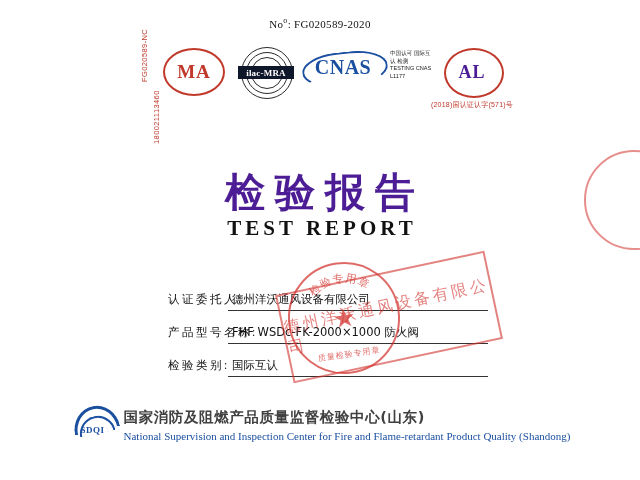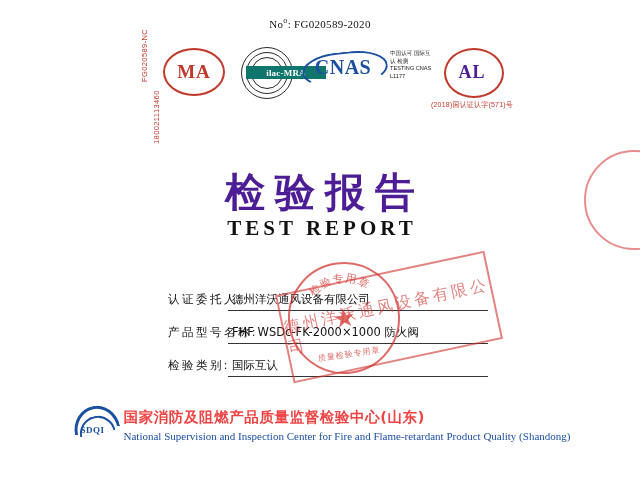--- a/index.html
+++ b/index.html
@@ -116,25 +116,25 @@
   }
   .ilac .ring3 {
     position: absolute;
     left: 13px; top: 13px;
     width: 30px; height: 30px;
     border-radius: 50%;
     border: 1.2px solid #2b2b2b;
   }
   .ilac .bar {
     position: absolute;
-    left: 8px;
+    left: 0;
     top: 22px;
-    width: 80px;
+    width: 56px;
     height: 13px;
-    background: #0f766e;
+    background: #0f172a;
     display: flex;
     align-items: center;
     justify-content: center;
     color: #fff;
     font-size: 9px;
     font-weight: bold;
     letter-spacing: .2px;
     font-family: "Liberation Serif", serif;
   }
 
@@ -396,21 +396,21 @@
     width: 46px;
     text-align: center;
     color: #1b4fa0;
     font-weight: bold;
     font-size: 9px;
     letter-spacing: .5px;
     font-family: "Liberation Serif", serif;
   }
   .footer-text { text-align: left; }
   .footer-cn {
-    color: #ef4444;
+    color: #404040;
     font-size: 14.5px;
     font-weight: bold;
     letter-spacing: .6px;
     font-family: "DejaVu Sans", sans-serif;
   }
   .footer-en {
     color: #1b4fa0;
     font-size: 11px;
     letter-spacing: 0;
     margin-top: 3px;

